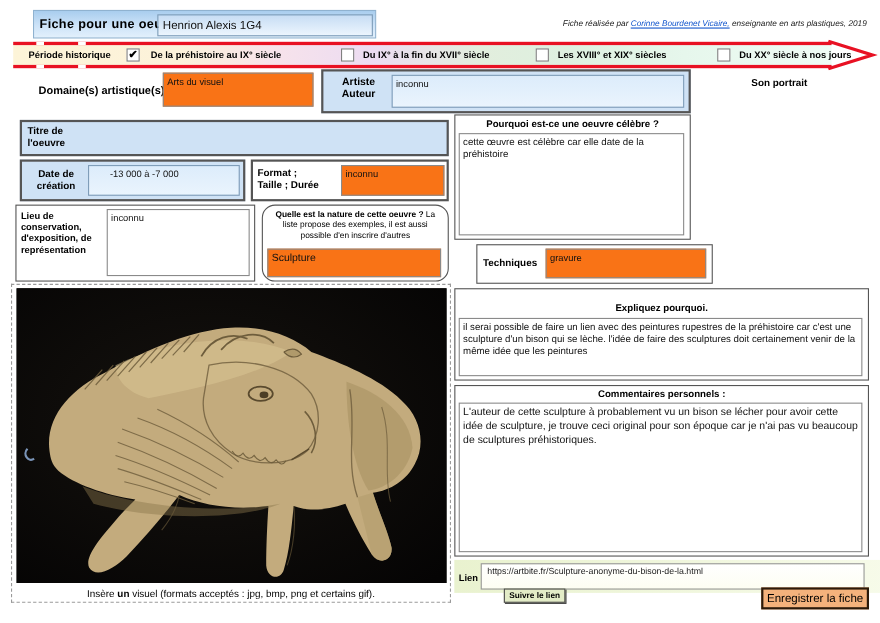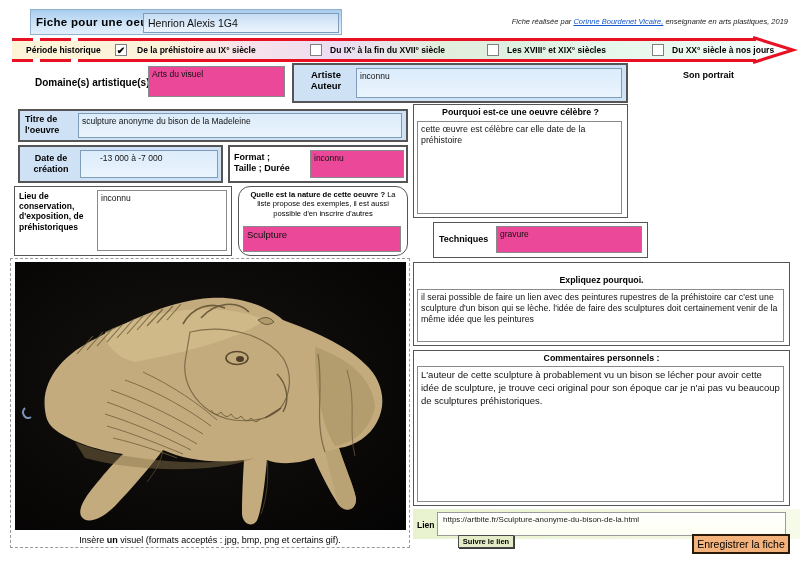--- a/index.html
+++ b/index.html
@@ -40,21 +40,21 @@
     border:1px solid #808080; font-size:10px; line-height:11px; text-align:center; font-weight:bold;
   }
   .popt { position:absolute; top:4px; font-size:8.5px; font-weight:bold; white-space:nowrap; }
   .arrow-head { left:752px; top:36px; width:46px; height:28px; }
 
   
   .fbox { position:absolute; border:2px solid #555; }
   .fbox.blue { background:#cfe2f5; }
   .fbox.white { background:#fff; }
   .ival {
-    position:absolute; background:#ec4899; border:1px solid #8a8a8a;
+    position:absolute; background:#f97316; border:1px solid #8a8a8a;
     font-size:8.5px; padding:2px 3px; color:#111; overflow:hidden;
   }
   .ival.blue { background:linear-gradient(180deg,#dcecfb,#eaf4fd); border-color:#7f9db9; }
   .lab { position:absolute; font-weight:bold; font-size:9px; line-height:1.2; }
 
   .hq { font-weight:bold; font-size:8.8px; text-align:center; padding-top:2px; }
   .tarea {
     position:absolute; background:#fff; border:1px solid #8a8a8a;
     font-size:8.8px; line-height:1.25; padding:2px 3px; color:#111; overflow:hidden;
   }
@@ -124,38 +124,37 @@
 
   <div class="fbox blue" style="left:292px; top:63px; width:336px; height:40px;">
     <span class="lab center" style="left:2px; top:4px; width:60px; font-size:9.5px;">Artiste Auteur</span>
     <div class="ival blue" style="left:62px; top:3px; width:266px; height:30px;">inconnu</div>
   </div>
 
   <span class="lab" style="left:683px; top:70px;">Son portrait</span>
 
   <div class="fbox blue" style="left:18px; top:109px; width:390px; height:33px;">
     <span class="lab" style="left:5px; top:3px; width:52px;">Titre de l'oeuvre</span>
-    <div class="ival blue" style="left:58px; top:2px; width:324px; height:25px;">sculpture anonyme du bison de la Madeleine</div>
   </div>
 
   <div class="fbox blue" style="left:18px; top:145px; width:205px; height:38px;">
     <span class="lab center" style="left:4px; top:6px; width:54px;">Date de création</span>
     <div class="ival blue" style="left:60px; top:3px; width:138px; height:28px;padding-left:19px;">-13 000 à -7 000</div>
   </div>
 
   <div class="fbox white" style="left:228px; top:145px; width:180px; height:38px;">
     <span class="lab" style="left:4px; top:5px; width:76px;">
       <span>Format ;</span><br>
       <span>Taille ; Durée</span>
     </span>
     <div class="ival" style="left:80px; top:3px; width:94px; height:28px;">inconnu</div>
   </div>
 
   <div class="fbox white" style="left:14px; top:186px; width:218px; height:70px; border-width:1.5px;">
-    <span class="lab" style="left:4px; top:4px; width:80px; font-size:8.5px;">Lieu de conservation, d'exposition, de préhistoriques</span>
+    <span class="lab" style="left:4px; top:4px; width:80px; font-size:8.5px;">Lieu de conservation, d'exposition, de représentation</span>
     <div class="tarea" style="left:82px; top:3px; width:130px; height:61px; font-size:8.5px;">inconnu</div>
   </div>
 
   <div class="fbox white" style="left:238px; top:186px; width:170px; height:70px; border-width:1.5px;border-radius:12px;">
     <div class="center" style="padding:3px 7px 0; font-size:7.6px; line-height:1.25;">
       <span class="bold">Quelle est la nature de cette oeuvre ? </span><span>La liste propose des exemples, il est aussi possible d'en inscrire d'autres</span>
     </div>
     <div class="ival" style="left:4px; top:39px; width:158px; height:26px; font-size:9.5px;">Sculpture</div>
   </div>
 

